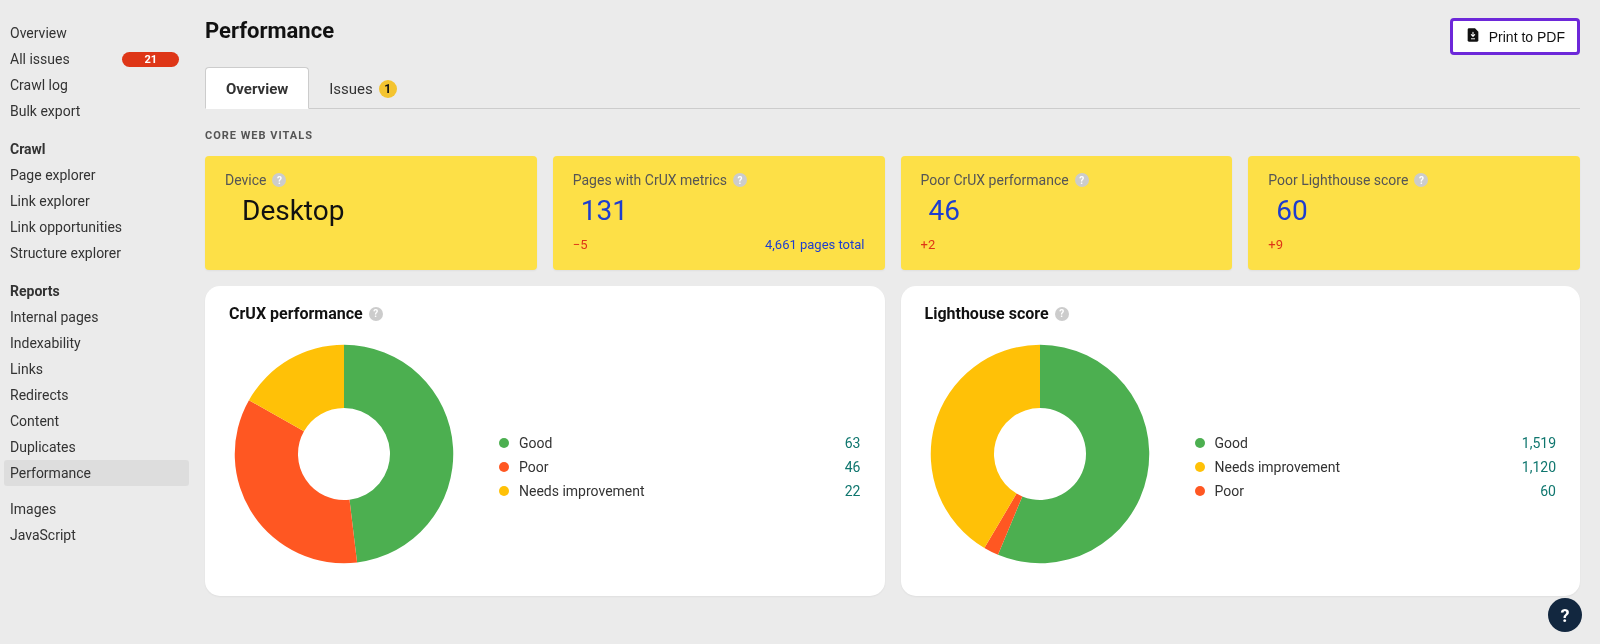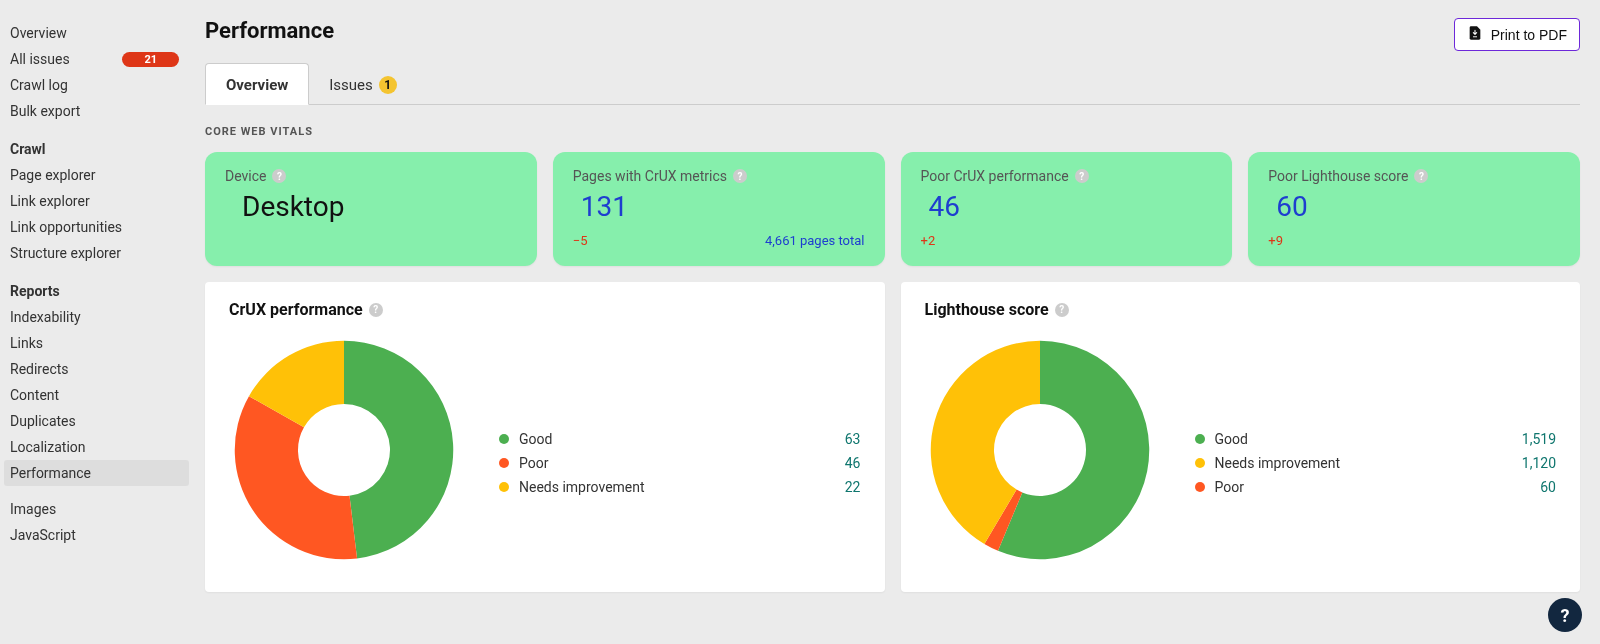--- a/index.html
+++ b/index.html
@@ -60,21 +60,21 @@
     align-items: flex-start;
     justify-content: space-between;
     margin-bottom: 12px;
   }
   .page-title {
     font-size: 22px;
     font-weight: 700;
   }
   .print-btn {
     background: #fff;
-    border: 1px solid #6d28d9;
+    border: 3px solid #6d28d9;
     border-radius: 4px;
     padding: 6px 12px;
     font-size: 14px;
     display: inline-flex;
     align-items: center;
     gap: 8px;
     cursor: pointer;
     color: #111;
   }
   .tabs {
@@ -119,22 +119,22 @@
     color: #555;
     margin-bottom: 14px;
     text-transform: uppercase;
   }
   .card-row {
     display: flex;
     gap: 16px;
     margin-bottom: 16px;
   }
   .card {
-    background: #86efac;
-    border-radius: 12px;
+    background: #fde047;
+    border-radius: 4px;
     padding: 16px 20px 18px;
     flex: 1;
     box-shadow: 0 1px 2px rgba(0,0,0,0.05);
   }
   .card-title-row {
     display: flex;
     align-items: center;
     gap: 6px;
     color: #555;
     font-size: 14px;
@@ -159,21 +159,21 @@
     justify-content: space-between;
     margin-top: 10px;
     font-size: 13px;
   }
   .delta-neg { color: #de3617; }
   .delta-pos { color: #de3617; }
   .sub-link  { color: #1e3ecf; }
   .chart-row { display: flex; gap: 16px; }
   .chart-card {
     background: #fff;
-    border-radius: 4px;
+    border-radius: 15px;
     padding: 18px 24px 24px;
     flex: 1;
     display: flex;
     flex-direction: column;
     box-shadow: 0 1px 2px rgba(0,0,0,0.05);
   }
   .chart-title-row {
     display:flex;align-items:center;gap:6px;
     font-size: 16px;
     font-weight: 700;
@@ -251,36 +251,36 @@
       <span>Link opportunities</span>
     </div>
   <div class="side-item">
       <span>Structure explorer</span>
     </div>
 
   <div class="side-item heading">
     <span>Reports</span>
   </div>
   <div class="side-item">
+      <span>Internal pages</span>
+    </div>
+  <div class="side-item">
       <span>Indexability</span>
     </div>
   <div class="side-item">
       <span>Links</span>
     </div>
   <div class="side-item">
       <span>Redirects</span>
     </div>
   <div class="side-item">
       <span>Content</span>
     </div>
   <div class="side-item">
       <span>Duplicates</span>
-    </div>
-  <div class="side-item">
-      <span>Localization</span>
     </div>
   <div class="side-item selected">
       <span>Performance</span>
     </div>
 
   <div style="height:10px"></div>
   <div class="side-item">
       <span>Images</span>
     </div>
   <div class="side-item">

